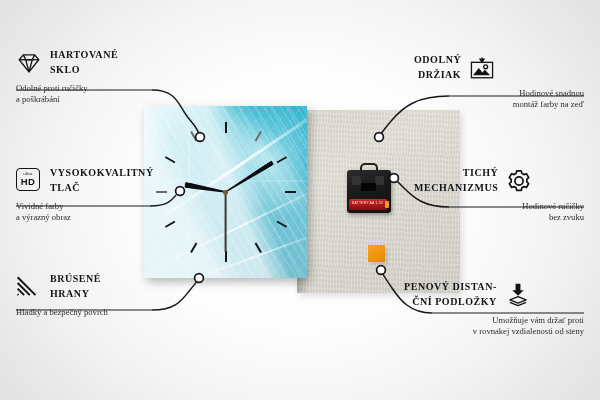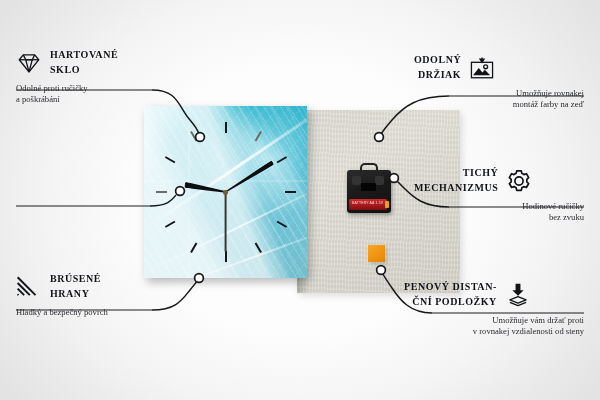--- a/index.html
+++ b/index.html
@@ -292,20 +292,36 @@
       </span>
       <span class="title">
         <span>HARTOVANÉ</span><br><span>SKLO</span>
       </span>
     </div>
     <div class="desc">
       <span>Odolné proti ručičky</span><br><span>a poškrábání</span>
     </div>
   </div>
 
+  <div class="feat left" style="left:16px; top:166px;">
+    <div class="head">
+      <span class="icon">
+        <span class="hd-badge">
+          <span class="u">ultra</span>
+          <span class="h">HD</span>
+        </span>
+      </span>
+      <span class="title">
+        <span>VYSOKOKVALITNÝ</span><br><span>TLAČ</span>
+      </span>
+    </div>
+    <div class="desc">
+      <span>Vividné farby</span><br><span>a výrazný obraz</span>
+    </div>
+  </div>
 
   <div class="feat left" style="left:16px; top:272px;">
     <div class="head">
       <span class="icon">
         <svg viewBox="0 0 32 32">
             <g stroke="currentColor" stroke-width="2.4">
           <line x1="2" y1="4" x2="24" y2="26"></line>
           <line x1="2" y1="11" x2="17" y2="26"></line>
           <line x1="2" y1="18" x2="10" y2="26"></line>
           <line x1="2" y1="25" x2="3" y2="26"></line>
@@ -332,21 +348,21 @@
           <rect x="3" y="9" width="26" height="19"></rect>
           <path d="M16 3 L16 5"></path>
               <path d="M13.5 5 h5 l-2.5 4 z" fill="currentColor"></path>
           <path d="M5 25 l7-9 4.5 5.5 3-3.5 6.5 7 z" fill="currentColor" stroke="none"></path>
           <circle cx="20.5" cy="14.5" r="2.4"></circle>
         </g>
           </svg>
       </span>
     </div>
     <div class="desc">
-      <span>Umožňuje rovnakej</span><br><span>montáž farby na zeď</span>
+      <span>Hodinové snadnou</span><br><span>montáž farby na zeď</span>
     </div>
   </div>
 
   <div class="feat right" style="left:414px; top:166px; width:170px;">
     <div class="head">
       <span class="title">
         <span>TICHÝ</span><br><span>MECHANIZMUS</span>
       </span>
       <span class="icon">
         <svg viewBox="0 0 32 32">

